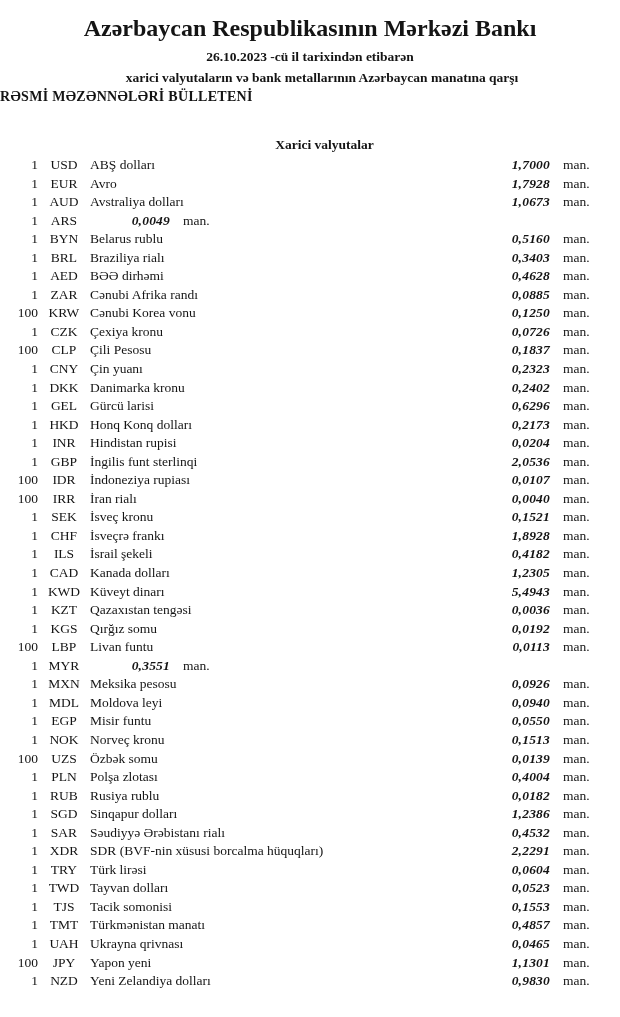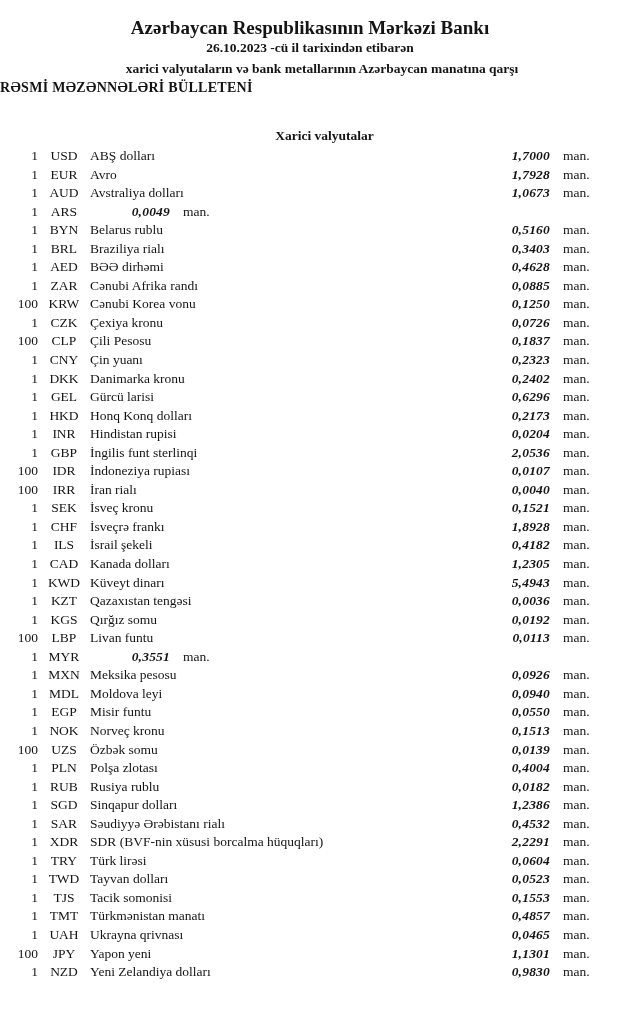--- a/index.html
+++ b/index.html
@@ -16,30 +16,30 @@
   }
   .page {
     width: 620px;
     height: 1017px;
     box-sizing: border-box;
     padding-top: 17px;
   }
   .bank-title {
     text-align: center;
     font-weight: bold;
-    font-size: 19px;
+    font-size: 24px;
     line-height: 22px;
   }
   .hline {
     text-align: center;
     font-weight: bold;
     font-size: 13.5px;
     line-height: 17px;
   }
-  .date-line { }
+  .date-line { margin-top: 9px; }
   .scope-line { margin-top: 4px; padding-left: 24px; }
   .bulletin-title {
     text-align: left;
     font-weight: bold;
     font-size: 14px;
     line-height: 17px;
     margin-top: 2px;
     letter-spacing: 0.3px;
   }
   .section-title {

